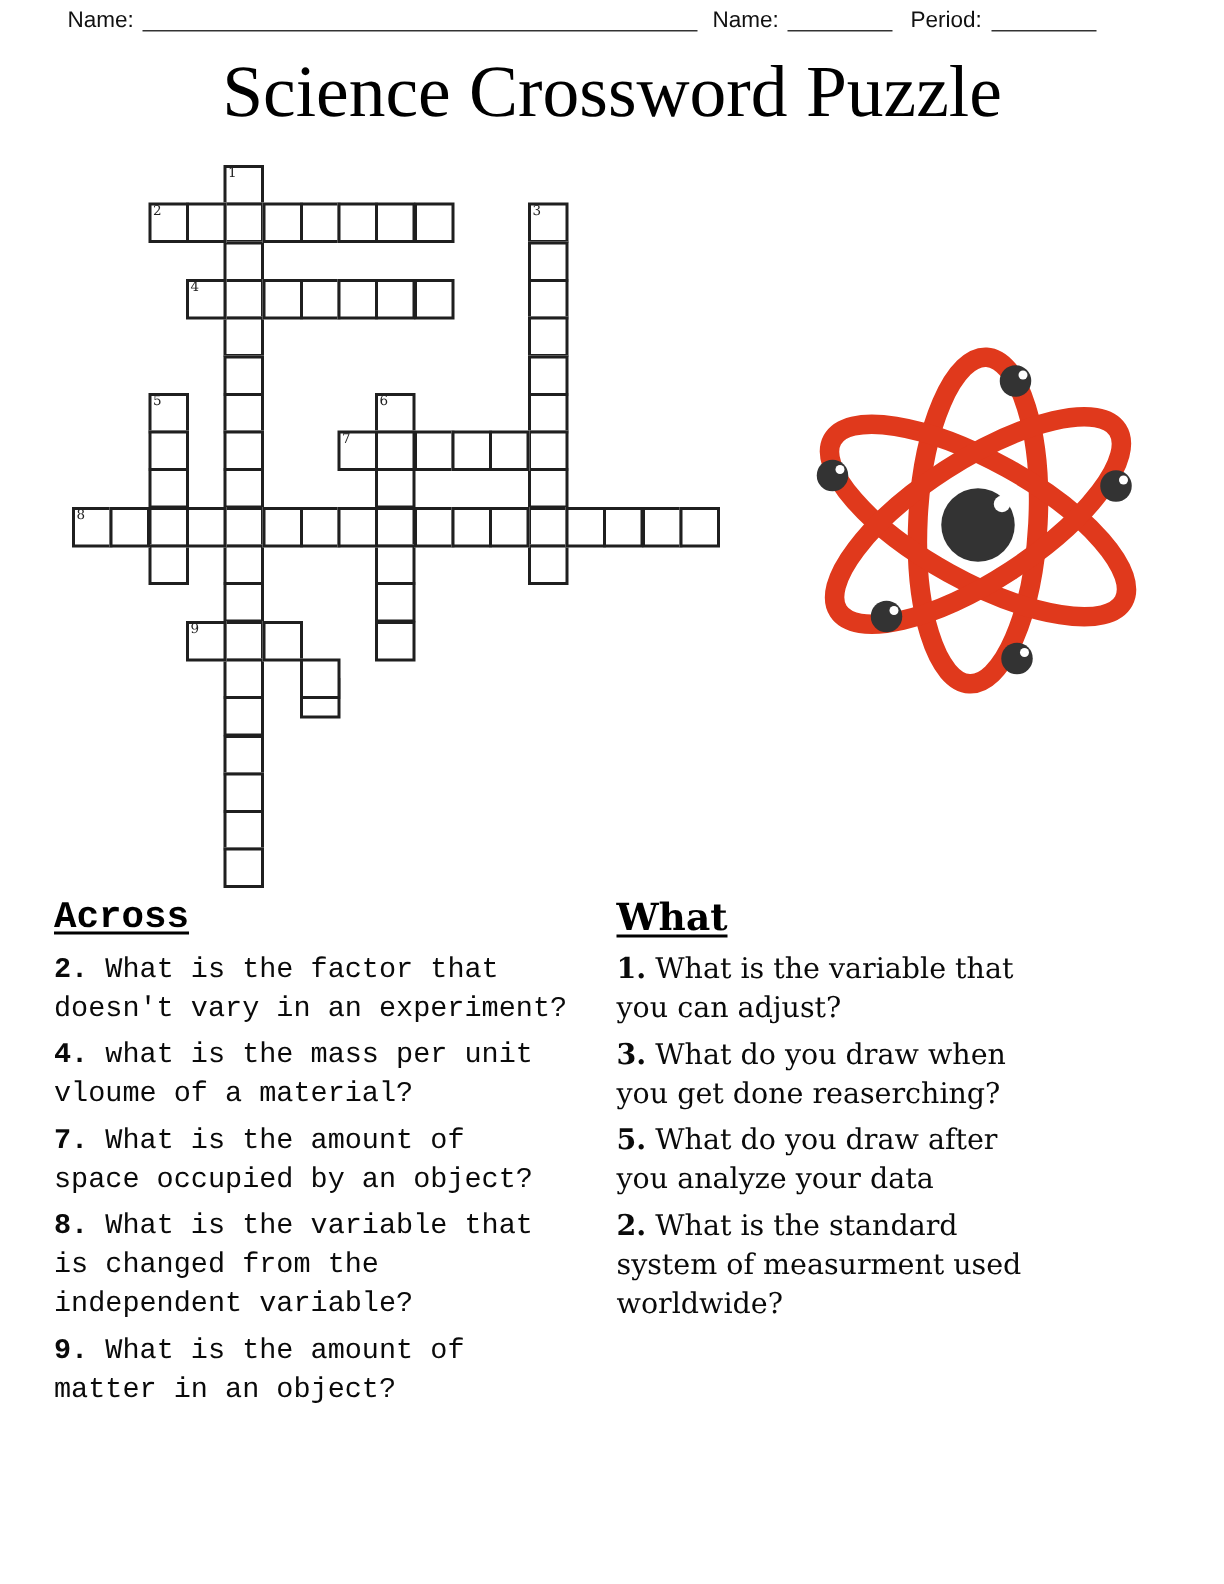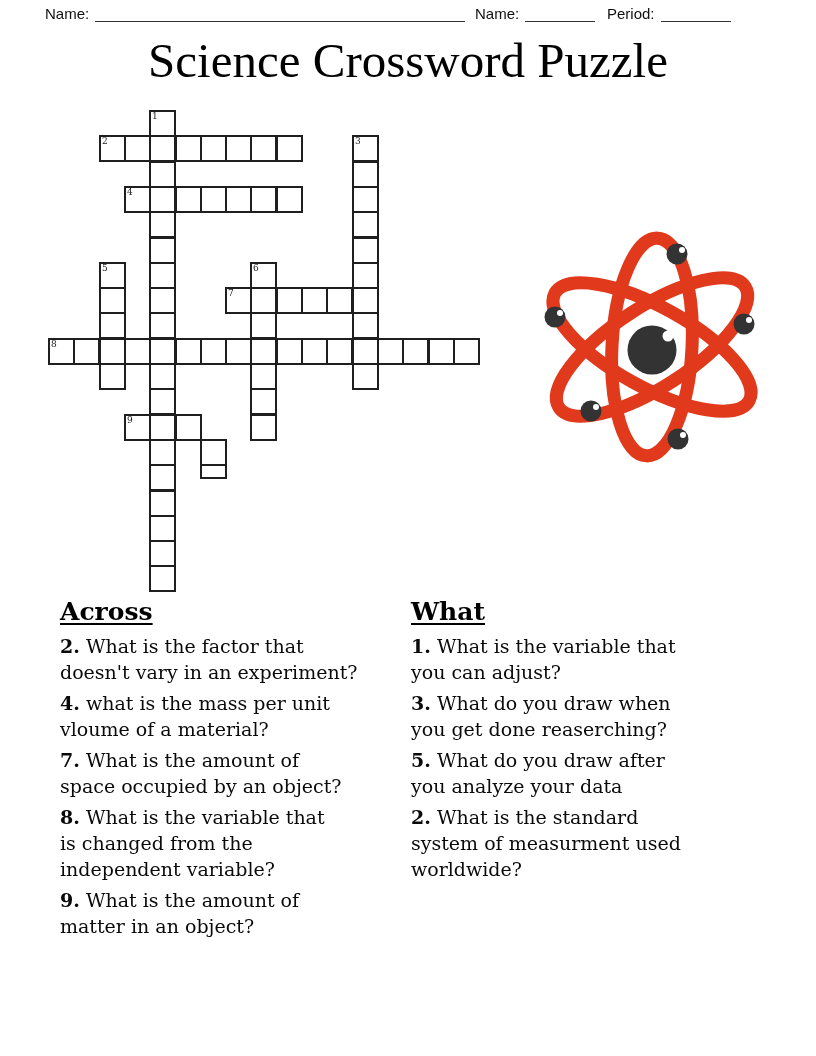--- a/index.html
+++ b/index.html
@@ -11,21 +11,21 @@
   html,body{background:#ffffff;}
   .page{
     position:relative;
     width:816px;height:1056px;
     background:#ffffff;
     overflow:hidden;
     font-family:"Liberation Sans", sans-serif;
     color:#000;
   }
   
-  .header-group{position:absolute;display:flex;align-items:flex-end;font-size:15px;color:#111;}
+  .header-group{position:absolute;display:flex;font-size:15px;color:#111;}
   .hg-name{left:45px;top:5px;}
   .hg-date{left:475px;top:5px;}
   .hg-period{left:607px;top:5px;}
   .blank{display:inline-block;border-bottom:1.5px solid #333;height:16px;margin-left:6px;}
   .blank-long{width:370px;}
   .blank-short{width:70px;}
   
   .title{
     position:absolute;top:34px;left:0;width:100%;
     text-align:center;
@@ -46,21 +46,21 @@
     font-family:"DejaVu Serif", serif;
     font-size:9px;line-height:11px;color:#222;
   }
   
   .atom{position:absolute;left:531px;top:224px;width:242px;height:247px;}
   .orbit{fill:none;stroke:var(--atom-orbit);stroke-width:13px;}
   .particle{fill:var(--atom-particle);}
   .shine{fill:#ffffff;}
   
   .clues-col{position:absolute;top:596px;font-family:"DejaVu Serif", serif;}
-  .clues-across{left:60px;width:362px;}
+  .clues-across{left:36px;width:362px;font-family:Liberation Mono, monospace;}
   .clues-down{left:411px;width:345px;}
   .clues-heading{
     font-size:25px;line-height:31px;font-weight:bold;
     text-decoration:underline;
     text-underline-offset:3px;
     margin-bottom:6px;
   }
   .clue{
     font-size:19px;line-height:26px;
     white-space:pre-line;

